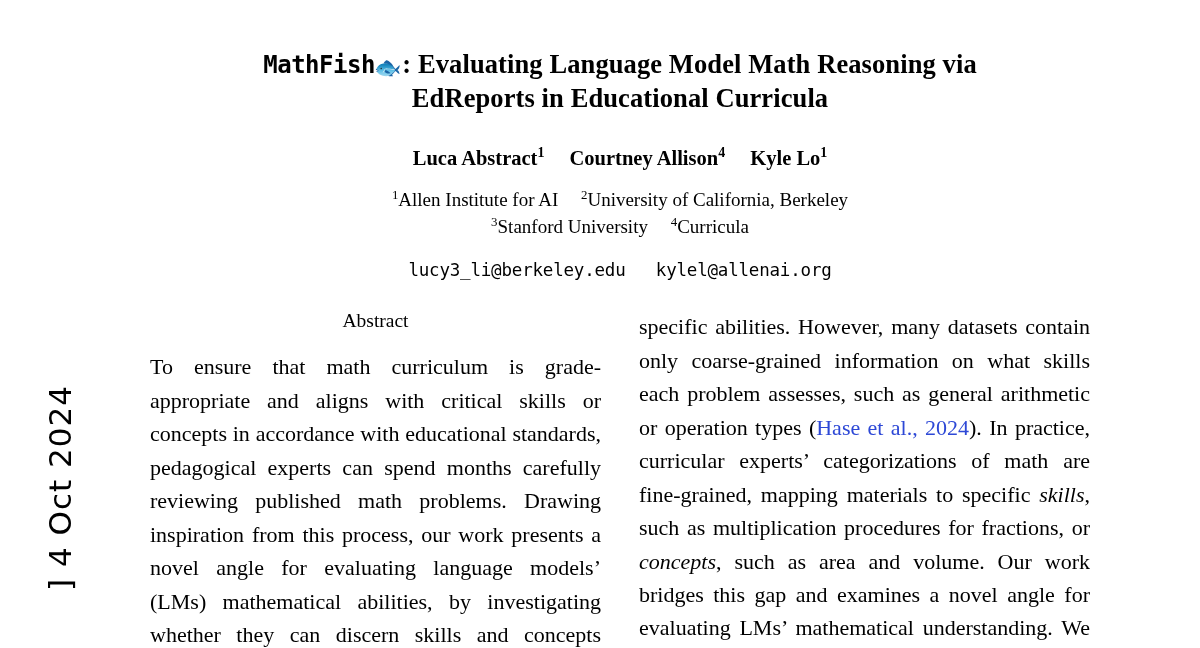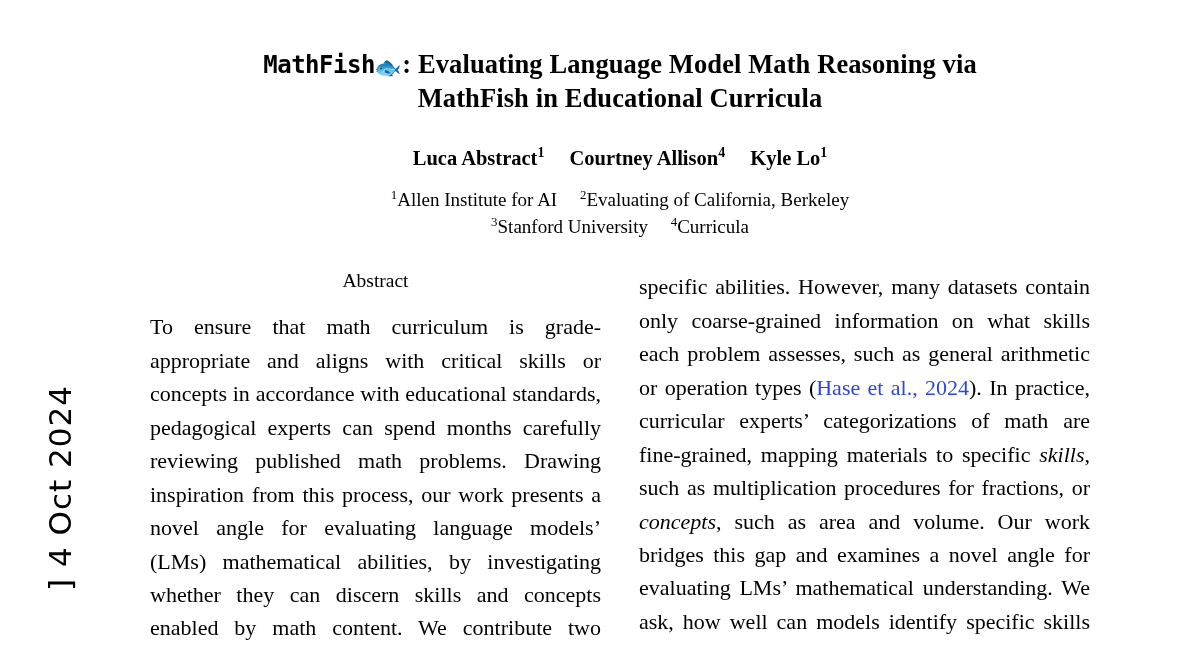--- a/index.html
+++ b/index.html
@@ -114,42 +114,46 @@
 <body>
 
 <div class="page">
 
   <div class="arxiv-stamp">] 4 Oct 2024</div>
 
   <div class="content">
 
     <div class="title">
       <span class="mono">MathFish</span><span class="fish">🐟</span><span>: Evaluating Language Model Math Reasoning via</span><br>
-      <span>MathFish in Educational Curricula</span>
+      <span>EdReports in Educational Curricula</span>
     </div>
 
     <div class="authors">
       <div>
         <span class="nm"><span>Luca Abstract</span><sup>1</sup></span>
         <span class="nm"><span>Courtney Allison</span><sup>4</sup></span>
         <span class="nm"><span>Kyle Lo</span><sup>1</sup></span>
       </div>
     </div>
 
     <div class="affils">
       <div>
         <span class="a"><sup>1</sup><span>Allen Institute for AI</span></span>
-        <span class="a"><sup>2</sup><span>Evaluating of California, Berkeley</span></span>
+        <span class="a"><sup>2</sup><span>University of California, Berkeley</span></span>
       </div>
       <div>
         <span class="a"><sup>3</sup><span>Stanford University</span></span>
         <span class="a"><sup>4</sup><span>Curricula</span></span>
       </div>
     </div>
 
+    <div class="emails">
+      <span>lucy3_li@berkeley.edu</span>
+      <span>kylel@allenai.org</span>
+    </div>
 
     <div class="cols">
       <div class="col col-left">
         <div class="abstract-head">Abstract</div>
         <div class="bodytext">To ensure that math curriculum is grade-appropriate and aligns with critical skills or concepts in accordance with educational standards, pedagogical experts can spend months carefully reviewing published math problems. Drawing inspiration from this process, our work presents a novel angle for evaluating language models’ (LMs) mathematical abilities, by investigating whether they can discern skills and concepts enabled by math content. We contribute two datasets: one consisting of 385 fine-grained</div>
       </div>
       <div class="col col-right">
         <div class="bodytext"><span>specific abilities.  However, many datasets contain only coarse-grained information on what skills each problem assesses, such as general arithmetic or operation types (</span><a class="cite" href="#">Hase et al., 2024</a><span>). In practice, curricular experts’ categorizations of math are fine-grained, mapping materials to specific </span><span class="it">skills</span><span>, such as multiplication procedures for fractions, or </span><span class="it">concepts</span><span>, such as area and volume. Our work bridges this gap and examines a novel angle for evaluating LMs’ mathematical understanding.  We ask, how well can models identify specific skills and</span></div>
       </div>
     </div>

